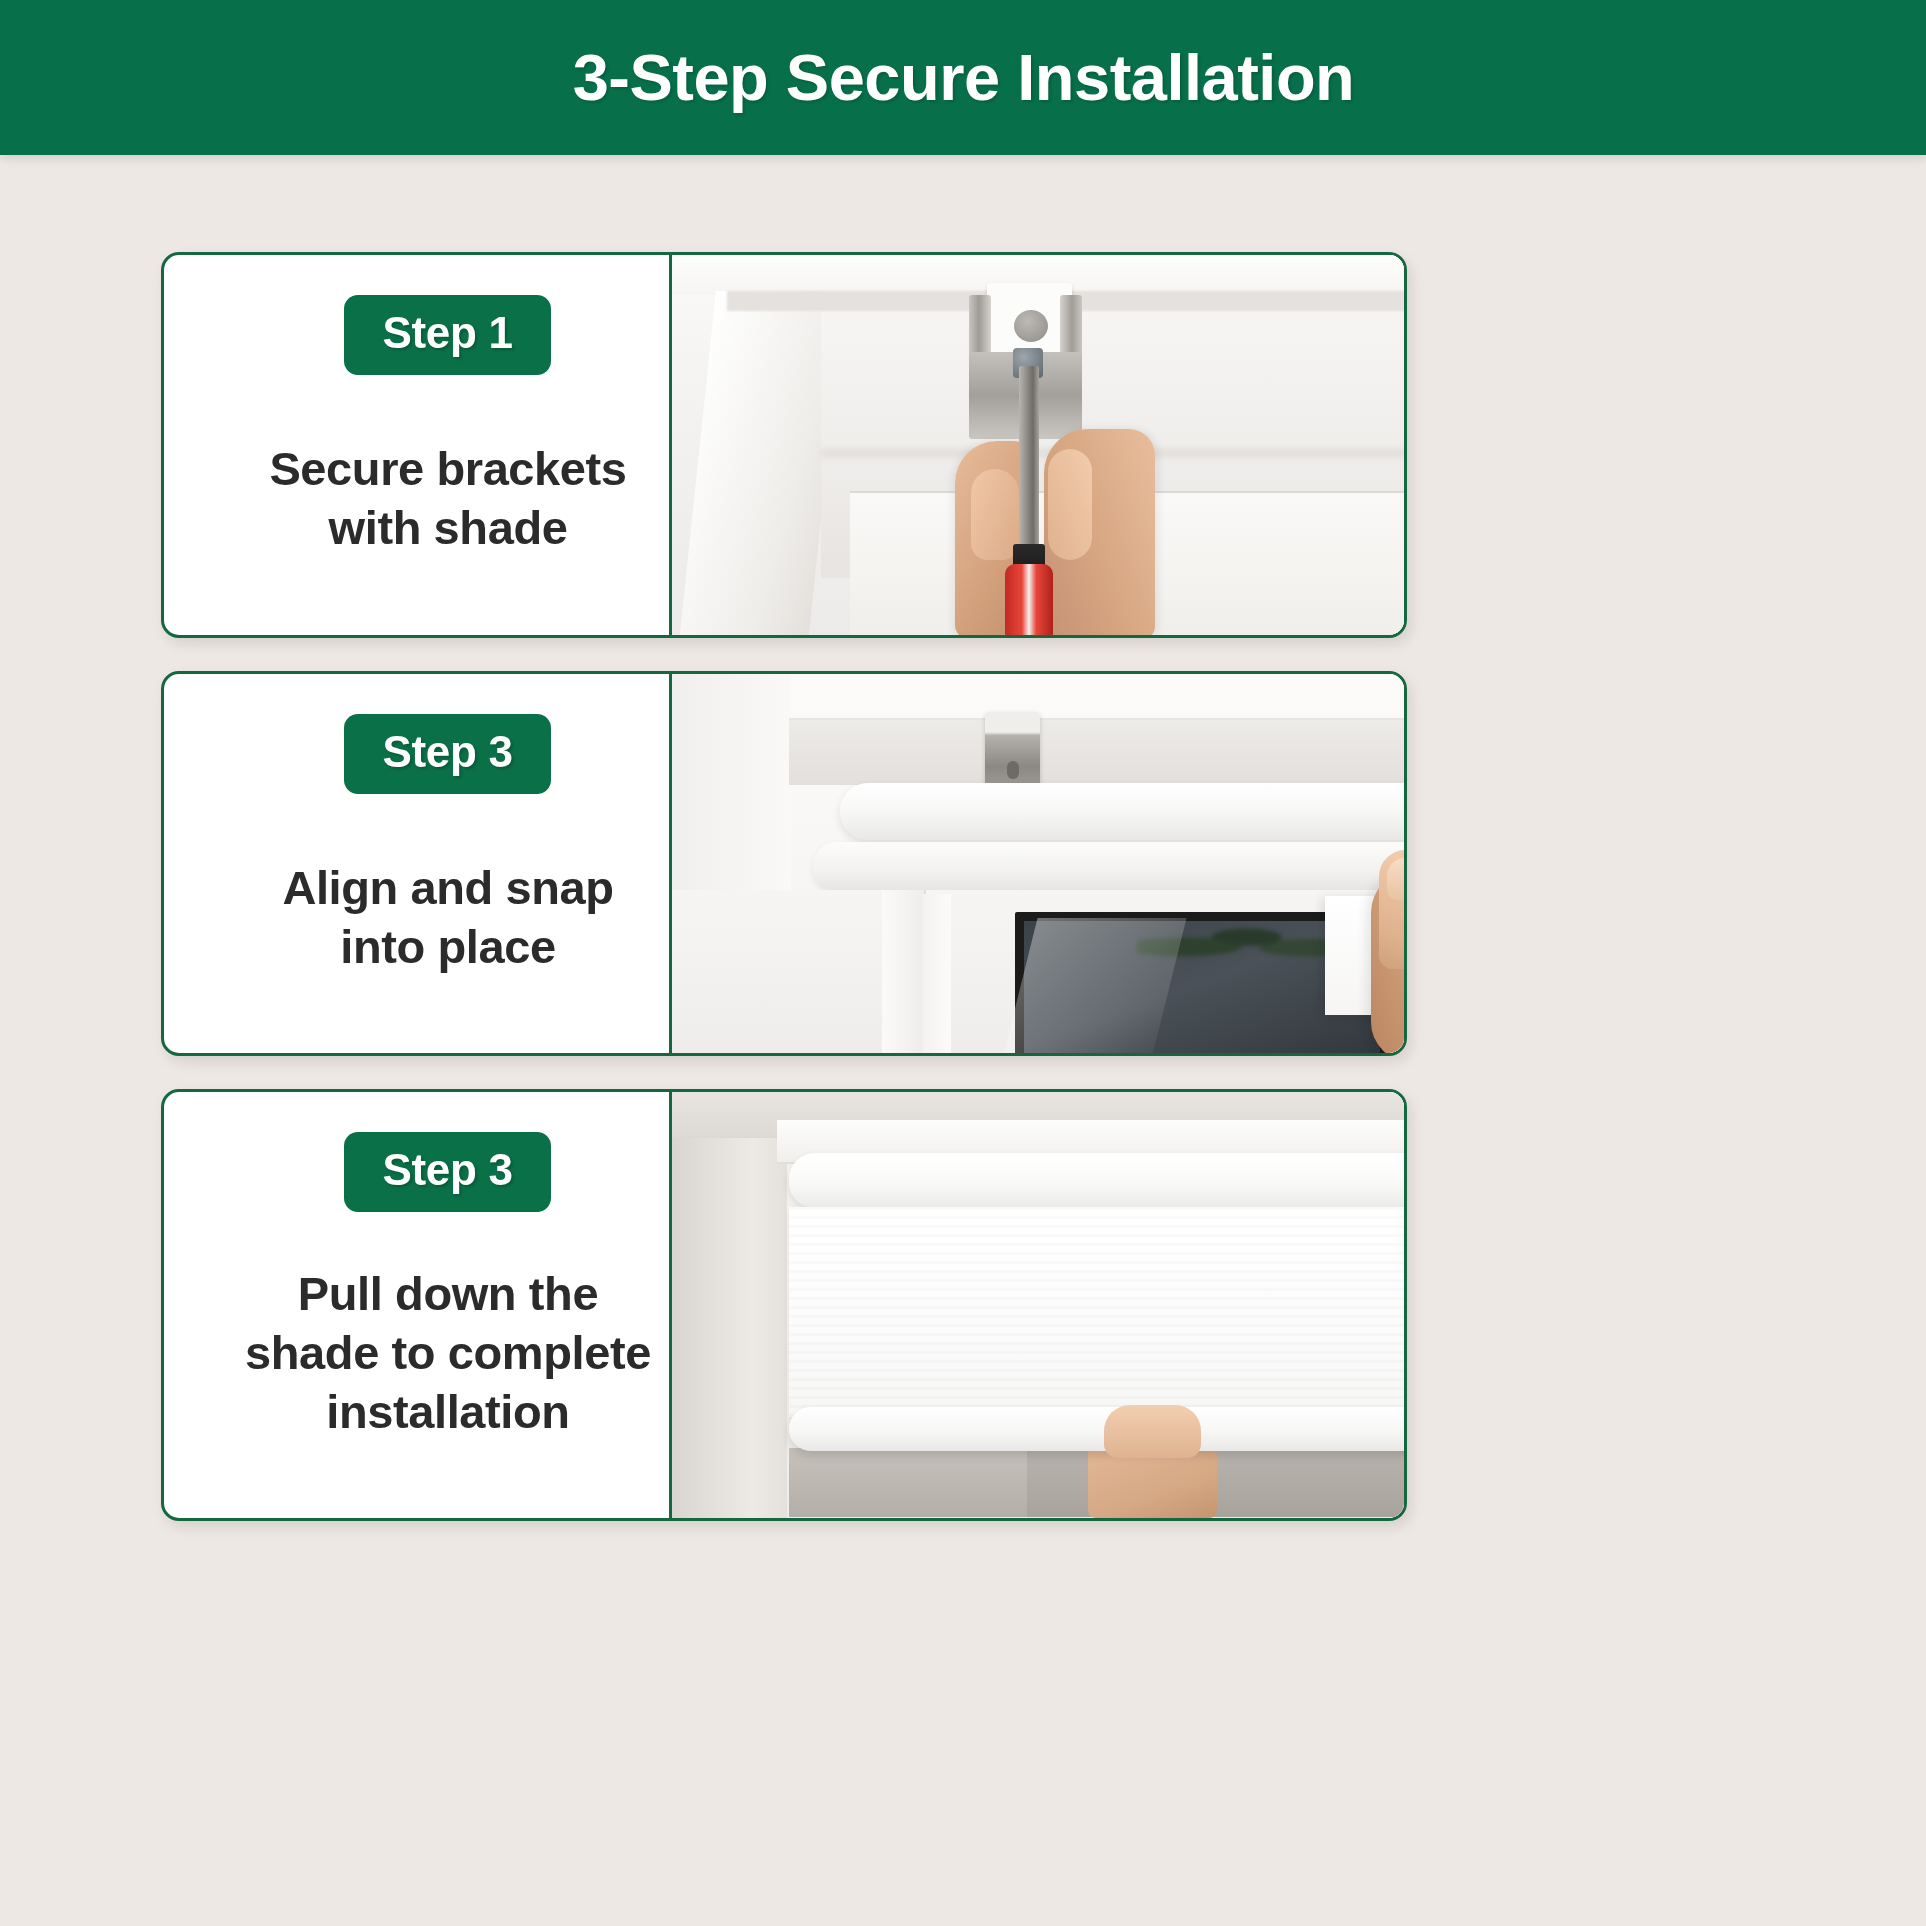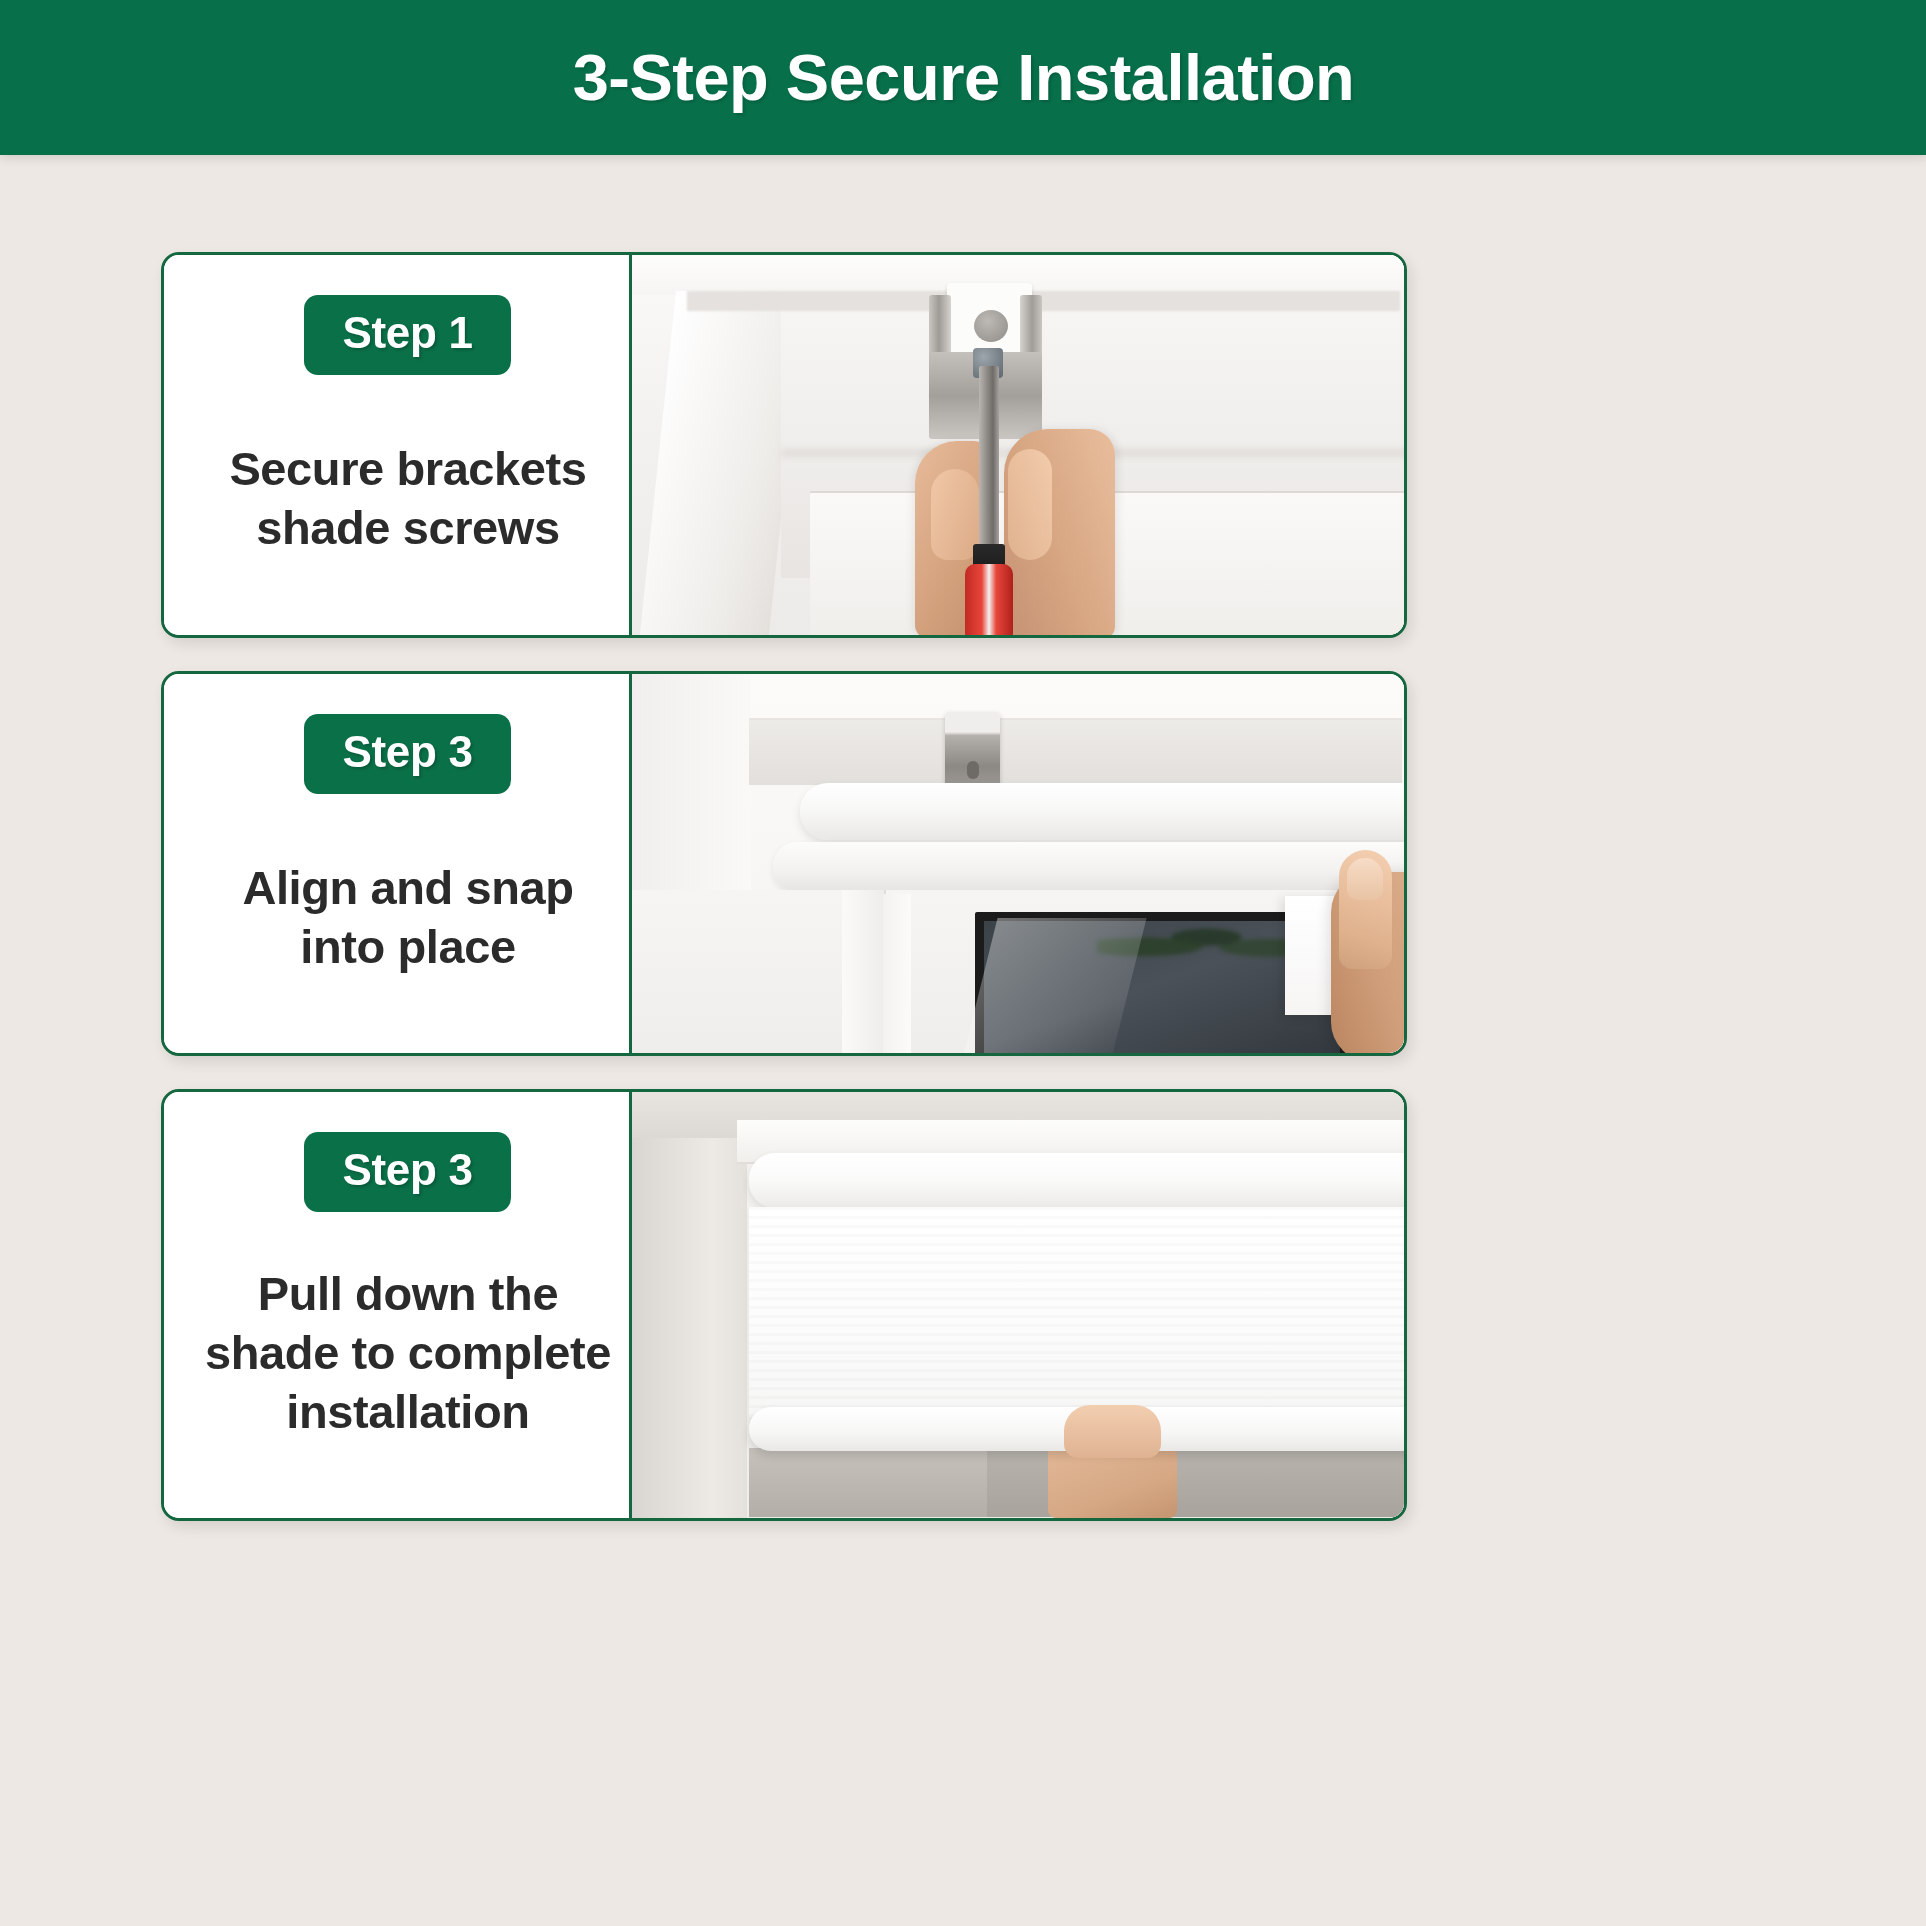--- a/index.html
+++ b/index.html
@@ -44,20 +44,21 @@
   .card-3{top:934px;height:426px;}
 
   .card-text{
     width:468px;
     flex:0 0 468px;
     background:#ffffff;
     border-right:3px solid #14673F;
     box-sizing:border-box;
     padding:40px 0 0 22px;
     position:relative;
+    margin-left:40px;
   }
 
   .step-badge{
     display:inline-block;
     background:#0A7048;
     color:#ffffff;
     border-radius:14px;
     font-size:44px;
     font-weight:bold;
     padding:16px 38px 20px 38px;
@@ -331,21 +332,21 @@
 
   <div class="header">
     <div class="header-title">3-Step Secure Installation</div>
   </div>
 
   <div class="cards">
 
     <div class="card card-1">
       <div class="card-text">
         <div class="step-badge">Step 1</div>
-        <div class="step-desc">Secure brackets shade screws</div>
+        <div class="step-desc">Secure brackets with shade</div>
       </div>
       <div class="card-photo">
         <div class="p1-bg"></div>
         <div class="p1-ceiling"></div>
         <div class="p1-left-wall"></div>
         <div class="p1-back-wall"></div>
         <div class="p1-recess-top"></div>
         <div class="p1-shadow-line"></div>
         <div class="p1-sill"></div>
         <div class="p1-bracketplate"></div>

